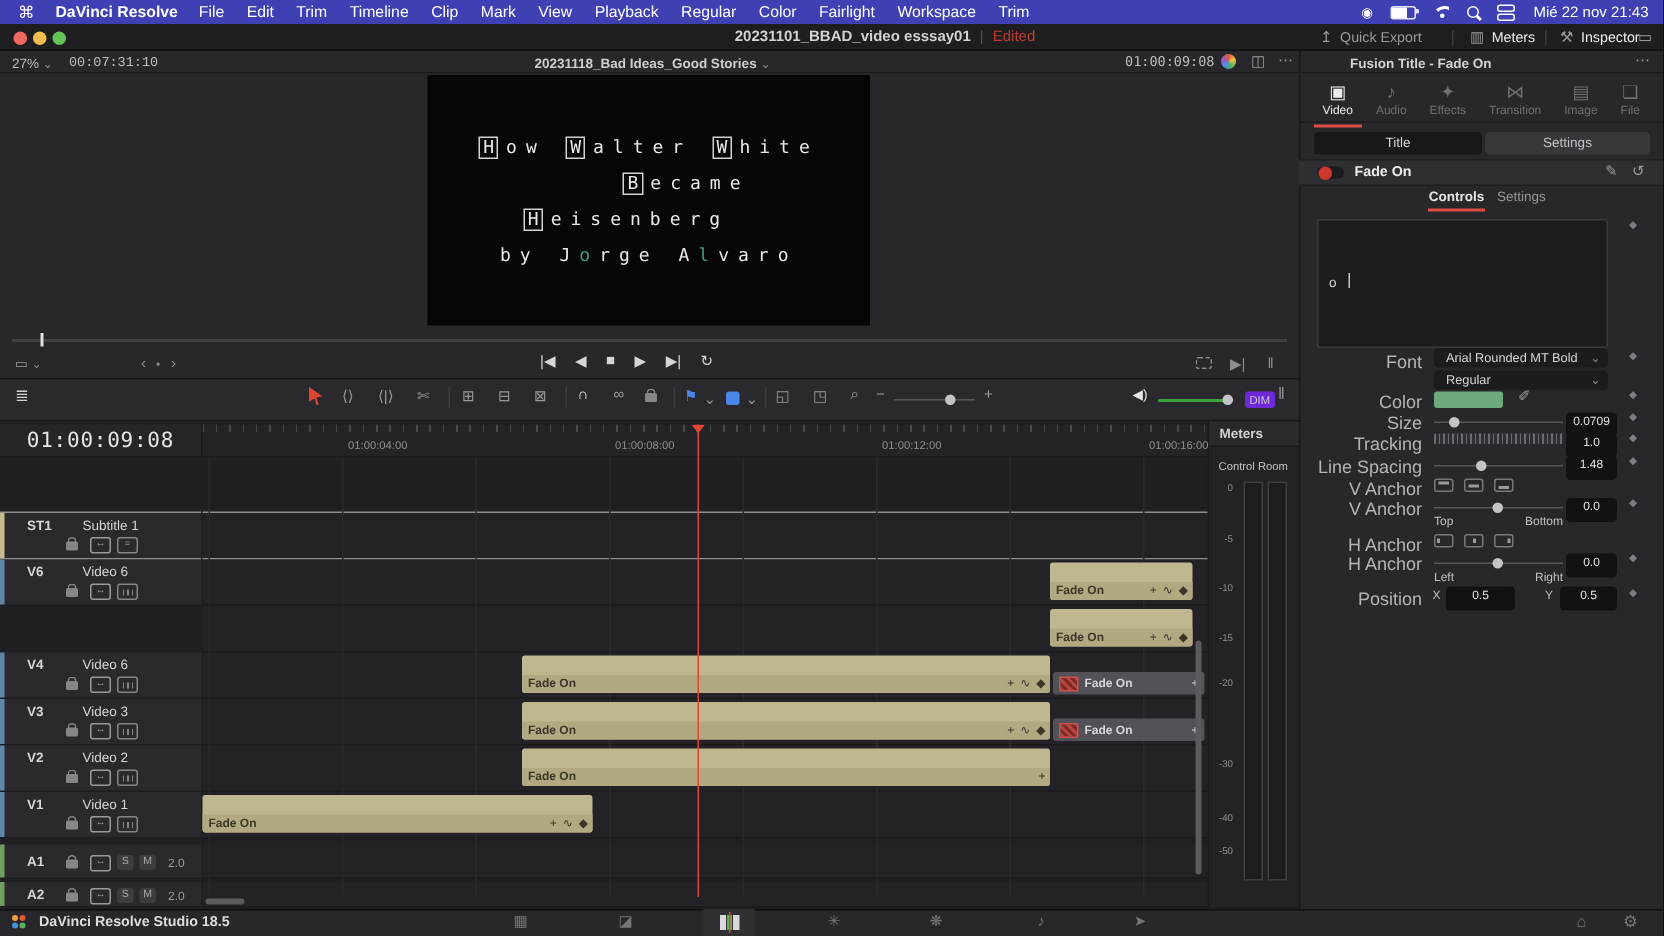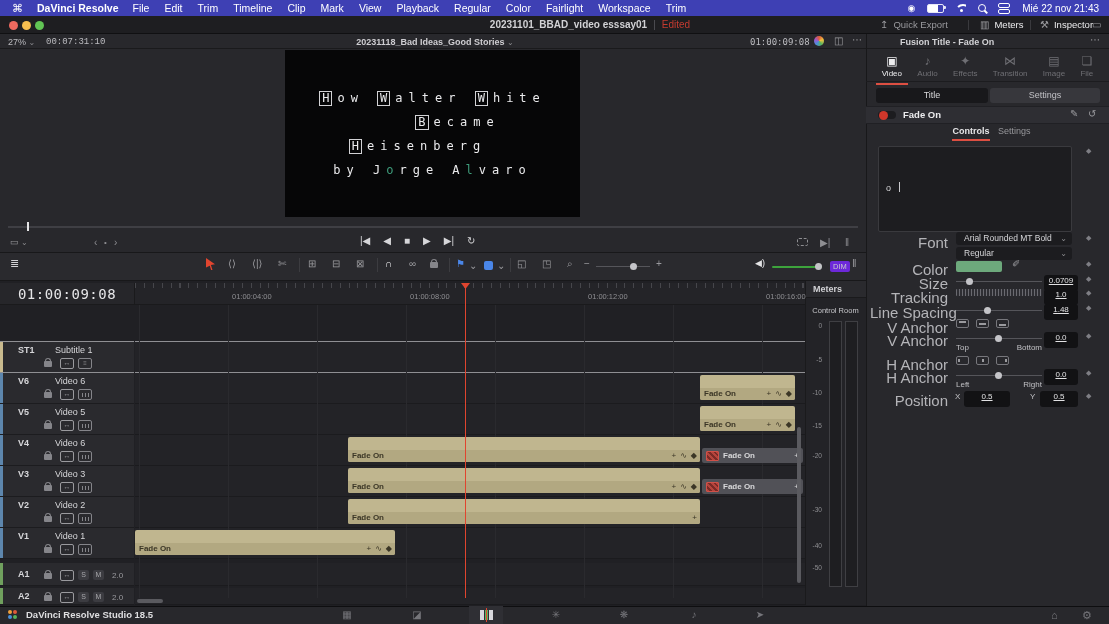--- a/index.html
+++ b/index.html
@@ -102,25 +102,25 @@
   .insp-tab{position:relative;display:flex;flex-direction:column;align-items:center;gap:2px;color:#6f6f74;font-size:8px;}
   .insp-tab .tic{font-size:12px;line-height:12px;}
   .insp-tab.active{color:#ececee;}
   .insp-tab.active::after{content:"";position:absolute;left:-6px;right:-6px;bottom:-7px;height:2px;background:#dd4f42;}
   .modebtn{height:15px;border-radius:3px;font-size:9px;text-align:center;line-height:15px;}
   #fadebar{left:866px;top:106px;width:243px;height:18px;background:#2e2e33;border-top:1px solid #202024;border-bottom:1px solid #202024;}
   .toggle{width:18px;height:8px;background:#1c1c1f;border-radius:4px;position:relative;}
   .toggle i{position:absolute;left:1px;top:-0.5px;width:9px;height:9px;border-radius:50%;background:#d0372b;}
   .subtab{position:absolute;font-size:9px;}
   #textbox{left:878px;top:146px;width:194px;height:86px;background:#1d1d20;border:1px solid #3a3a3e;border-radius:2px;}
-  .plbl{position:absolute;width:78px;text-align:right;font-size:15px;color:#b4b4b8;white-space:nowrap;}
+  .plbl{position:absolute;width:78px;text-align:right;font-size:12px;color:#b4b4b8;white-space:nowrap;}
   .dd{position:absolute;width:116px;height:13px;background:#1c1c1f;border-radius:3px;}
   .dd .ddtxt{position:absolute;left:8px;top:0;font-size:8.5px;line-height:13px;color:#d6d6d9;white-space:nowrap;}
   .dd .chev{position:absolute;right:5px;top:2px;}
-  .valbox{position:absolute;width:34px;height:16px;background:#121214;border-radius:3px;color:#e2e2e4;font-size:8px;text-align:center;line-height:12px;text-decoration:underline;}
+  .valbox{position:absolute;width:34px;height:16px;background:#121214;border-radius:3px;color:#e2e2e4;font-size:8px;text-align:center;line-height:12px;}
   .ticks{position:absolute;width:86px;height:7px;background:repeating-linear-gradient(90deg,#6a6a70 0 1px,#2e2e33 1px 3px);border-radius:1px;}
   .anch{position:absolute;width:13px;height:9px;border:1px solid #77777c;border-radius:2px;}
   .anch i{position:absolute;background:#9a9a9e;}
   .av1 i{top:1px;left:2px;right:2px;height:2px;} .av2 i{top:3px;left:2px;right:2px;height:2px;} .av3 i{bottom:1px;left:2px;right:2px;height:2px;}
   .ah1 i{left:1px;top:2px;bottom:2px;width:2px;} .ah2 i{left:5px;top:2px;bottom:2px;width:2px;} .ah3 i{right:1px;top:2px;bottom:2px;width:2px;}
   .mm{position:absolute;font-size:8px;color:#c0c0c4;}
   .kf-dot{position:absolute;font-size:7px;color:#7e7e84;line-height:8px;}
   .caret{position:absolute;width:1px;height:10px;background:#c8c8cc;}
   
   #bottombar{left:0;top:606px;width:1109px;height:18px;background:#28282c;border-top:1px solid #0e0e10;}
@@ -430,28 +430,20 @@
     <div class="trk-lane" style="left: 135px; width: 670px; top: 373px; height: 30px;"></div>
     <div class="trk-hdr video" style="top: 373px; height: 30px;">
       <span class="trk-strip"></span>
       <span class="trk-id" style="top: 3px;">V6</span>
       <span class="trk-name" style="top: 3px;">Video 6</span>
       <span class="ic-lock" style="left: 44px; top: 19px;"></span>
       <span class="ic-asel" style="left: 60px; top: 16px;">↔</span>
       <span class="ic-film" style="left: 78px; top: 16px;"></span>
     </div>
     <div class="trk-lane" style="left: 135px; width: 670px; top: 404px; height: 30px;"></div>
-    <div class="trk-hdr video" style="top: 404px; height: 30px;">
-      <span class="trk-strip"></span>
-      <span class="trk-id" style="top: 3px;">V5</span>
-      <span class="trk-name" style="top: 3px;">Video 5</span>
-      <span class="ic-lock" style="left: 44px; top: 19px;"></span>
-      <span class="ic-asel" style="left: 60px; top: 16px;">↔</span>
-      <span class="ic-film" style="left: 78px; top: 16px;"></span>
-    </div>
     <div class="trk-lane" style="left: 135px; width: 670px; top: 435px; height: 30px;"></div>
     <div class="trk-hdr video" style="top: 435px; height: 30px;">
       <span class="trk-strip"></span>
       <span class="trk-id" style="top: 3px;">V4</span>
       <span class="trk-name" style="top: 3px;">Video 6</span>
       <span class="ic-lock" style="left: 44px; top: 19px;"></span>
       <span class="ic-asel" style="left: 60px; top: 16px;">↔</span>
       <span class="ic-film" style="left: 78px; top: 16px;"></span>
     </div>
     <div class="trk-lane" style="left: 135px; width: 670px; top: 466px; height: 30px;"></div>

